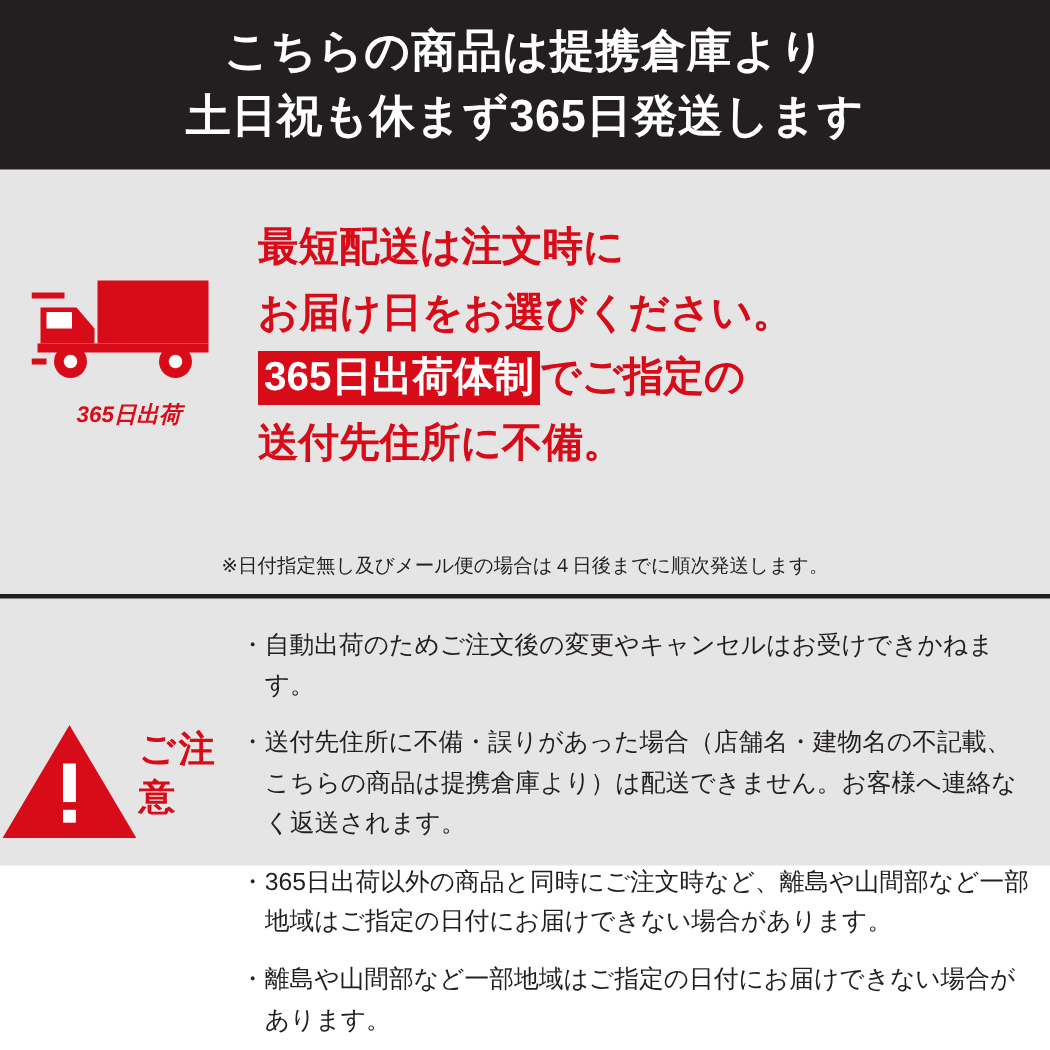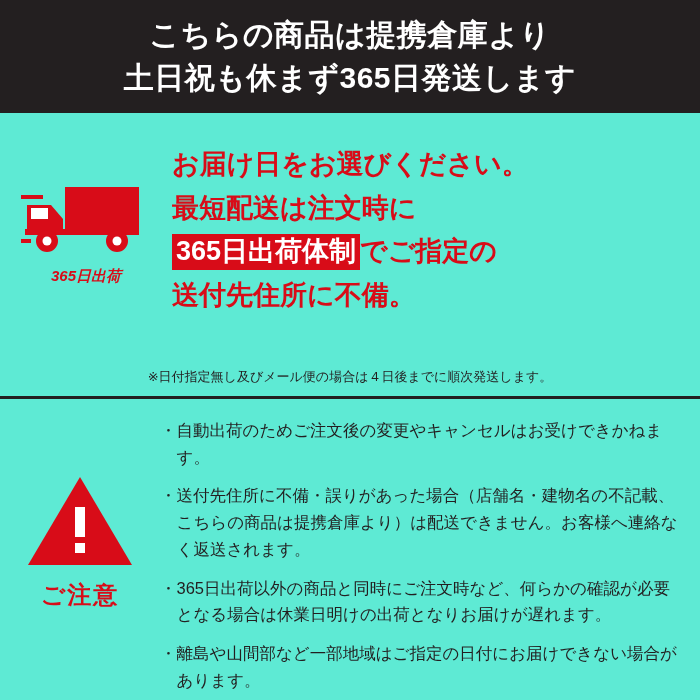--- a/index.html
+++ b/index.html
@@ -9,25 +9,25 @@
   body {
     width: 700px;
     height: 700px;
     background: #ffffff;
     font-family: "Liberation Sans", "DejaVu Sans", sans-serif;
     color: #1a1a1a;
     overflow: hidden;
   }
   .banner {
     width: 700px;
-    height: 700px;
+    height: 577px;
     box-sizing: border-box;
     display: flex;
     flex-direction: column;
-    background: #5eead4;
+    background: #e5e5e5;
   }
 
   
   .header {
     background: #231f20;
     color: #ffffff;
     height: 113px;
     flex: 0 0 113px;
     display: flex;
     flex-direction: column;
@@ -107,22 +107,22 @@
   .caution {
     flex: 1 1 auto;
     display: flex;
     align-items: flex-start;
     padding-top: 16px;
     box-sizing: border-box;
   }
   .caution-left {
     flex: 0 0 160px;
     display: flex;
-    flex-direction: column;
-    align-items: center;
+    flex-direction: row;
+    align-items: flex-start;
     justify-content: flex-start;
     padding-top: 58px;
   }
   .warn-icon {
     width: 108px;
     height: 96px;
     display: block;
   }
   .caution-caption {
     color: #d80c18;
@@ -180,22 +180,22 @@
           <circle cx="96" cy="62" r="11" fill="#d80c18"></circle>
           <circle cx="96" cy="62" r="4.5" fill="#ffffff"></circle>
 
           <rect x="0" y="16" width="22" height="4" fill="#d80c18"></rect>
           <rect x="0" y="60" width="10" height="4" fill="#d80c18"></rect>
         </svg>
         <div class="truck-caption">365日出荷</div>
       </div>
 
       <div class="delivery-text">
+        <div class="dline">最短配送は注文時に</div>
         <div class="dline">お届け日をお選びください。</div>
-        <div class="dline">最短配送は注文時に</div>
         <div class="dline"><span class="hl">365日出荷体制</span><span>でご指定の</span></div>
         <div class="dline">送付先住所に不備。</div>
       </div>
 
     </div>
     <div class="delivery-note">※日付指定無し及びメール便の場合は４日後までに順次発送します。</div>
   </div>
 
   <div class="caution">
     <div class="caution-left">
@@ -211,21 +211,21 @@
       <div class="caution-item">
         <span class="bullet">・</span>
         <span class="caution-text">自動出荷のためご注文後の変更やキャンセルはお受けできかねます。</span>
       </div>
       <div class="caution-item">
         <span class="bullet">・</span>
         <span class="caution-text">送付先住所に不備・誤りがあった場合（店舗名・建物名の不記載、こちらの商品は提携倉庫より）は配送できません。お客様へ連絡なく返送されます。</span>
       </div>
       <div class="caution-item">
         <span class="bullet">・</span>
-        <span class="caution-text">365日出荷以外の商品と同時にご注文時など、何らかの確認が必要となる場合は休業日明けの出荷となりお届けが遅れます。</span>
+        <span class="caution-text">365日出荷以外の商品と同時にご注文時など、離島や山間部など一部地域はご指定の日付にお届けできない場合があります。</span>
       </div>
       <div class="caution-item">
         <span class="bullet">・</span>
         <span class="caution-text">離島や山間部など一部地域はご指定の日付にお届けできない場合があります。</span>
       </div>
     </div>
   </div>
 
 </div>
 

